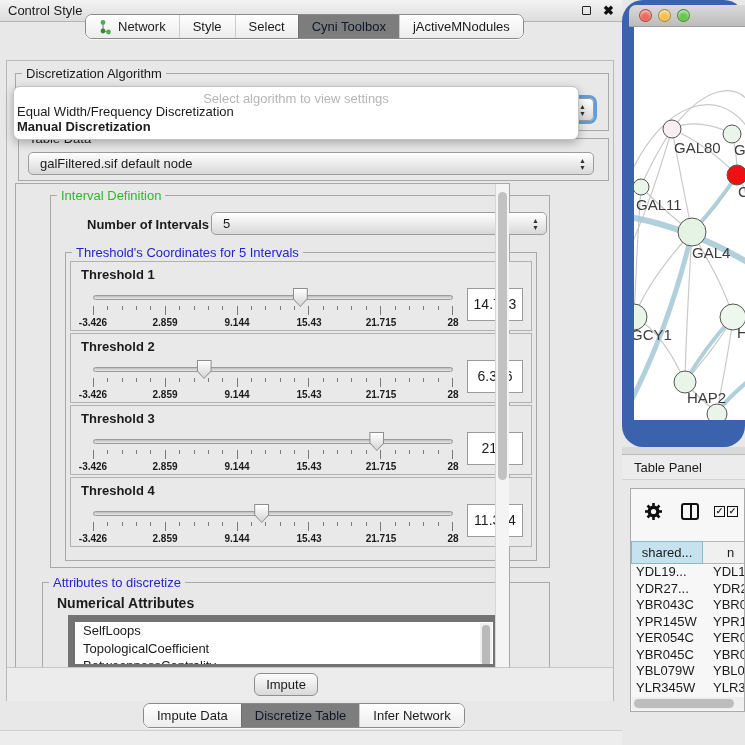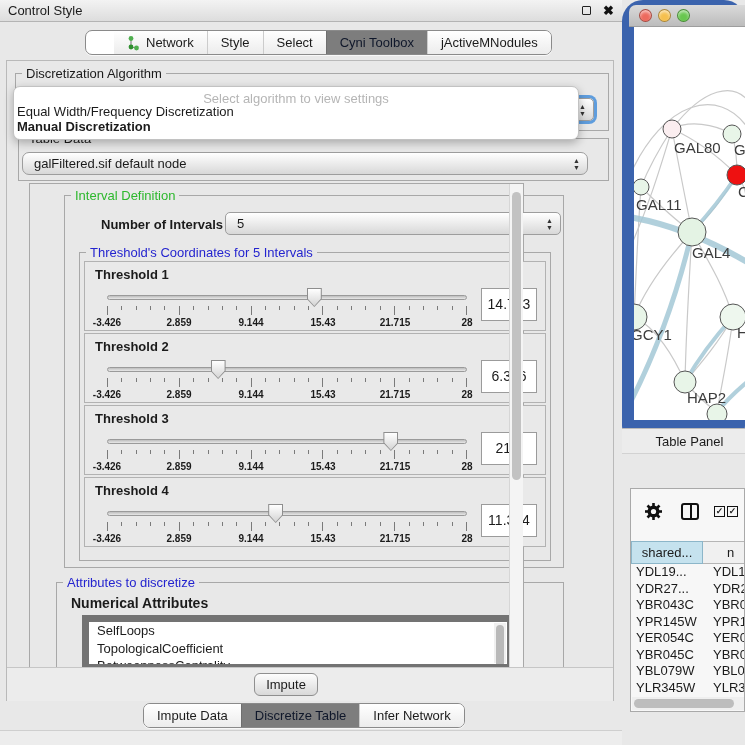--- a/index.html
+++ b/index.html
@@ -19,21 +19,21 @@
   .float-box{width:9px;height:9px;border:1.5px solid #222;border-radius:1px;margin-right:12px;}
   .close-x{font-size:13px;font-weight:bold;color:#111;line-height:1;}
 
   .seg-ctl{display:flex;border:1px solid #8a8a8a;border-radius:7px;overflow:hidden;
     background:#fff;height:25px;box-shadow:0 1px 0 rgba(255,255,255,.7);}
   .seg{display:flex;align-items:center;padding:0 13px;font-size:13px;background:linear-gradient(#ffffff,#ececec);
     border-left:1px solid #cccccc;white-space:nowrap;cursor:default;}
   .seg:first-child{border-left:none;}
   .seg.sel{background:var(--sel-tab,#7d7d7d);color:#0f172a;border-left-color:#6f6f6f;}
   .seg .segicon{margin-right:6px;display:inline-flex;}
-  .top-tabs{position:absolute;left:85px;top:30px;padding-left:28px;}
+  .top-tabs{position:absolute;left:85px;top:14px;}
   .bottom-tabs{position:absolute;left:143px;top:703px;}
 
   .content-box{position:absolute;left:6px;top:60px;width:608px;height:641px;
     border:1px solid #b9b9b9;background:var(--bg);}
 
   .groupbox{position:absolute;border:1px solid var(--border);}
   .legend{position:absolute;top:-8px;left:6px;background:var(--bg);padding:0 4px;font-size:13px;white-space:nowrap;}
   .legend.green{color:var(--green,#2db82d);}
   .legend.blue{color:var(--blue,#2424cf);}
 
@@ -47,24 +47,24 @@
   .combo-alg{left:10px;top:24px;width:568px;box-shadow:0 0 0 3px var(--ring,#5f9ddd);}
 
   .popup{position:absolute;left:6px;top:25px;width:566px;height:54px;background:#fff;
     border:1px solid #c2c2c2;border-radius:7px;box-shadow:0 3px 10px rgba(0,0,0,.28);z-index:6;
     font-size:13px;overflow:hidden;}
   .popup .prompt{text-align:center;color:#b5b5b5;padding-top:4px;height:17px;}
   .popup .pitem{padding-left:3px;height:15px;line-height:15px;}
   .popup .pitem.bold{font-weight:bold;}
 
   .g-td{left:11px;top:77px;width:591px;height:43px;}
-  .combo-td{left:3px;top:13px;width:566px;border-radius:7px;}
+  .combo-td{left:9px;top:13px;width:566px;}
 
   .scroll-area{position:absolute;left:8px;top:122px;width:495px;height:494px;
-    border:1px solid var(--border);background:var(--bg);margin-left:14px;}
+    border:1px solid var(--border);background:var(--bg);}
   .vscroll{position:absolute;right:0;top:0;width:14px;height:100%;background:#f4f4f4;border-left:1px solid #d6d6d6;}
   .vscroll .vthumb{position:absolute;left:2px;top:8px;width:9px;height:288px;background:#c2c2c2;border-radius:5px;}
 
   .g-int{left:34px;top:11px;width:500px;height:373px;}
   .ni-label{position:absolute;left:36px;top:21px;font-size:13px;font-weight:bold;}
   .combo-ni{left:160px;top:16px;width:336px;}
 
   .g-thr{position:absolute;left:14px;top:56px;width:472px;height:309px;border:1px solid var(--border);}
   .thr-list{position:absolute;left:4px;top:8px;right:4px;}
   .thr-block{position:relative;height:70px;border:1px solid #b2b2b2;background:#e9e9e9;margin-bottom:2px;}
@@ -103,22 +103,22 @@
   
   .right-panel{position:absolute;left:622px;top:0;width:123px;height:745px;background:var(--bg);}
   .net-window{position:absolute;left:0;top:0;width:123px;height:447px;background:var(--frame,#3b63ad);border-radius:21px;}
   .net-titlebar{position:absolute;left:7px;top:5px;right:0;height:22px;border-top-left-radius:7px;
     background:linear-gradient(#dadada,#bcbcbc);border-bottom:1px solid #9e9e9e;display:flex;align-items:center;padding-left:10px;}
   .light{width:13px;height:13px;border-radius:50%;margin-right:6px;border:1px solid rgba(0,0,0,.3);
     box-shadow:inset 0 2px 3px rgba(255,255,255,.6);}
   .net-canvas{position:absolute;left:12px;top:27px;width:111px;height:393px;background:#fff;overflow:hidden;}
 
   .tp-divider{position:absolute;left:0;top:447px;width:123px;height:7px;background:#d9d9d9;}
-  .tp-titlebar{position:absolute;left:0;top:428px;width:123px;height:26px;background:#ececec;
-    border-top:1px solid #b9b9b9;border-bottom:1px solid #d2d2d2;display:flex;align-items:center;padding-left:12px;font-size:13px;justify-content:center;}
+  .tp-titlebar{position:absolute;left:0;top:454px;width:123px;height:26px;background:#ececec;
+    border-top:1px solid #b9b9b9;border-bottom:1px solid #d2d2d2;display:flex;align-items:center;padding-left:12px;font-size:13px;}
   .tp-body{position:absolute;left:0;top:480px;width:123px;height:265px;background:var(--bg);}
   .tp-panel{position:absolute;left:8px;top:8px;width:115px;height:224px;border:1px solid #a9a9a9;background:#f7f7f7;overflow:hidden;}
   .tp-toolbar{position:absolute;left:0;top:0;width:100%;height:44px;display:flex;align-items:center;padding-left:13px;}
   .icon-split{width:18px;height:17px;border:2px solid #111;border-radius:3px;position:relative;margin-left:18px;}
   .icon-split::after{content:"";position:absolute;left:50%;top:0;width:2px;height:100%;background:#111;}
   .icon-checks{margin-left:15px;display:flex;}
   .cbx{width:11px;height:11px;border:1.5px solid #111;margin-right:2px;font-size:9px;line-height:9px;text-align:center;font-weight:bold;}
   .tp-header{position:absolute;left:0;top:52px;width:200px;height:23px;display:flex;font-size:13px;}
   .hc1{width:72px;background:var(--hblue,#c5e2ee);border:1px solid #8cb6c9;display:flex;align-items:center;justify-content:center;}
   .hc2{flex:1;background:#f0f0f0;border-top:1px solid #b5b5b5;border-bottom:1px solid #b5b5b5;display:flex;align-items:center;padding-left:24px;}

